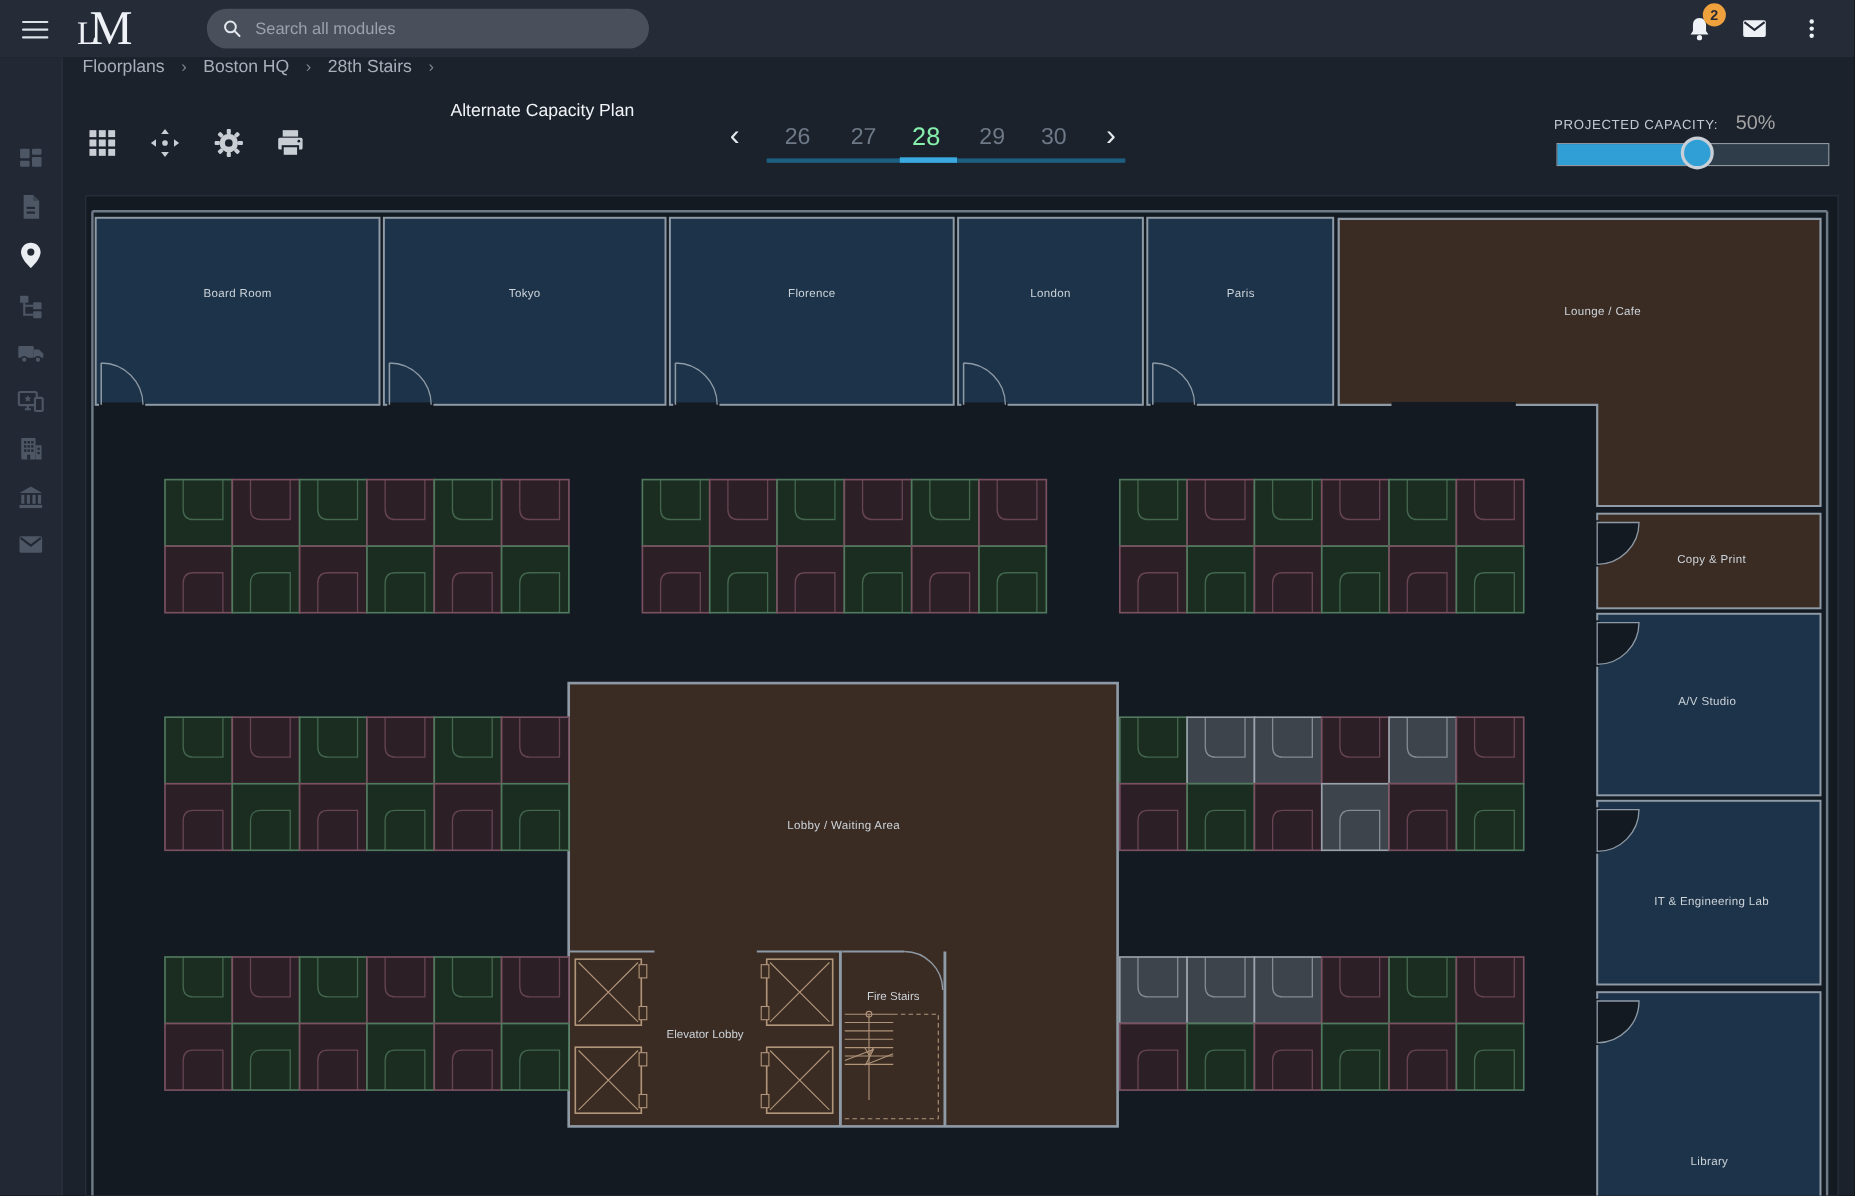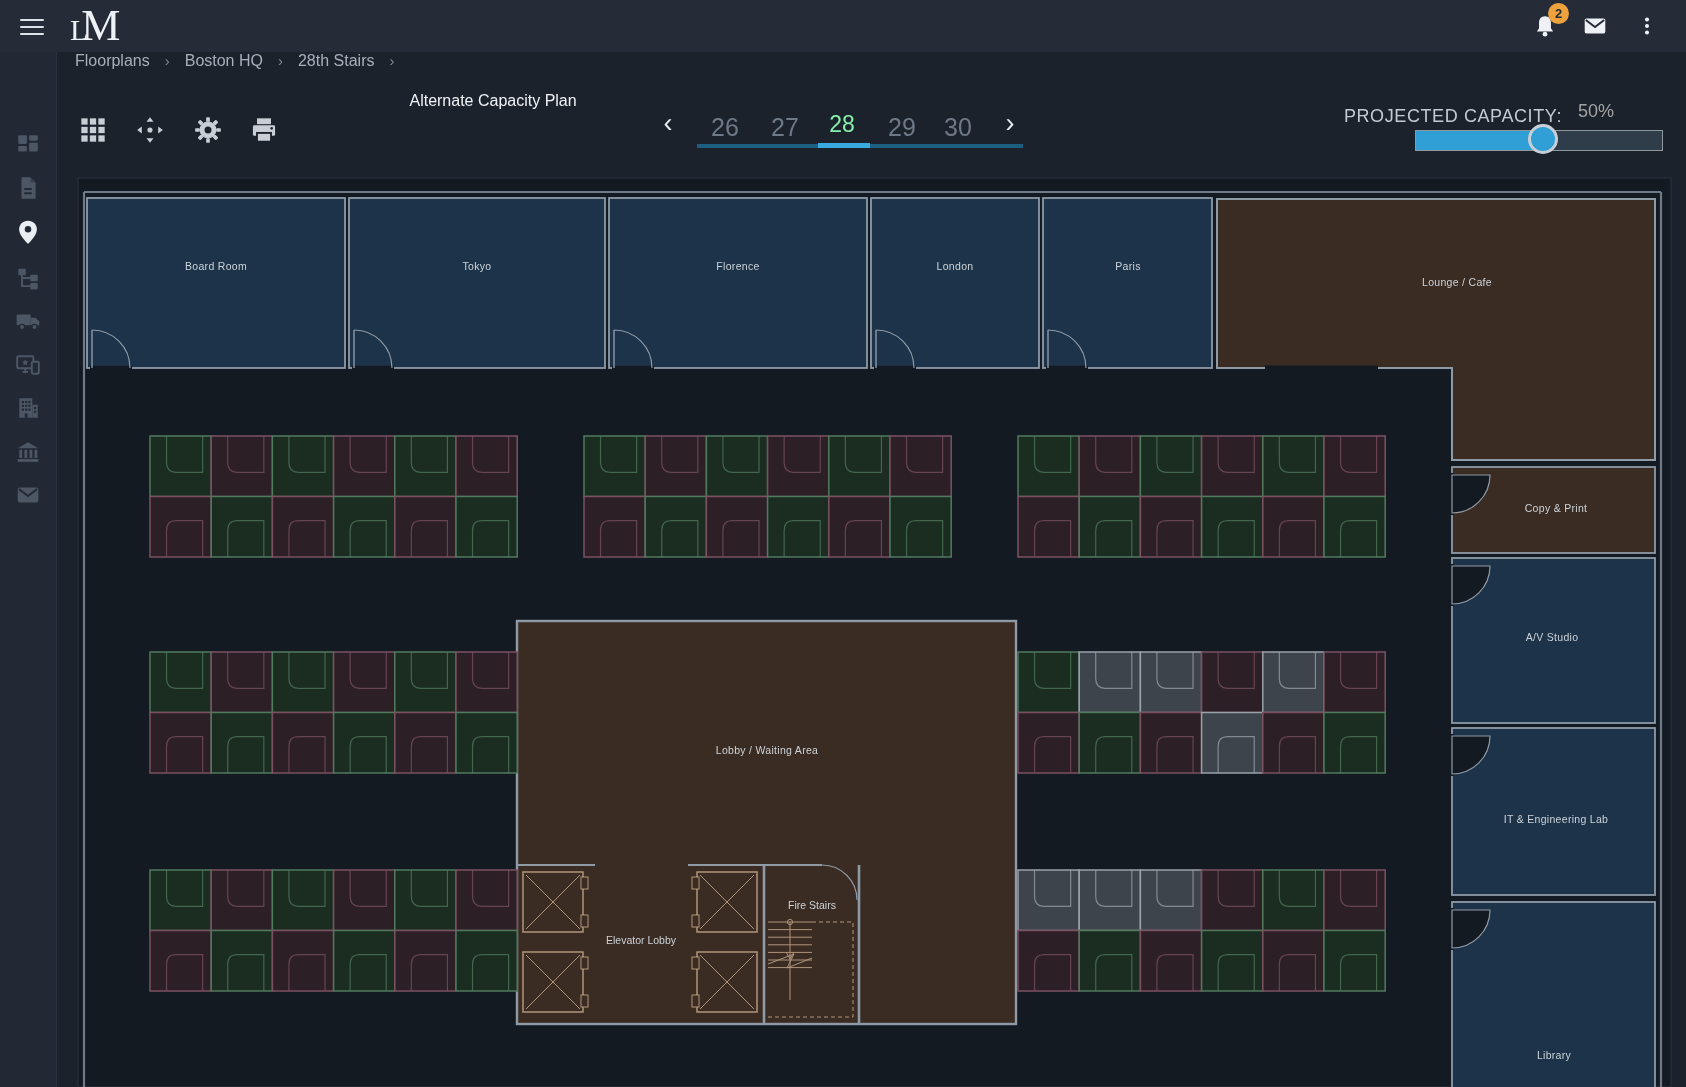--- a/index.html
+++ b/index.html
@@ -30,30 +30,30 @@
   .side-ic{position:absolute;left:15px;width:26px;height:26px;cursor:pointer;}
   
   .breadcrumb{position:absolute;left:75px;top:52px;height:46px;display:flex;align-items:flex-start;
         gap:15px;font-size:16px;z-index:3;}
   .breadcrumb .bc{color:#a7afba;cursor:pointer;}
   .breadcrumb .sep{color:#7e8893;font-size:15px;}
   .breadcrumb .bc.current{color:#f0f3f7;margin-top:40px;}
   
   .toolbtn{position:absolute;top:116px;width:28px;height:28px;cursor:pointer;z-index:3;}
   
-  .floor-num{position:absolute;top:113px;width:44px;text-align:center;font-size:25px;
+  .floor-num{position:absolute;top:113px;width:44px;text-align:center;font-size:21px;
         color:#6e7987;cursor:pointer;z-index:3;}
   .floor-num.active{color:#86efac;font-size:23px;top:111px;}
   .pg-chev{position:absolute;top:110px;color:#e6eaef;font-size:27px;line-height:27px;
         cursor:pointer;z-index:3;width:20px;text-align:center;}
   .pg-track{position:absolute;left:697px;top:144px;width:326px;height:4px;background:#1d5f80;z-index:3;}
   .pg-active{position:absolute;left:818px;top:143px;width:52px;height:5px;background:#3aa9e0;z-index:4;}
   
   .cap-label{position:absolute;left:1326px;top:106px;width:236px;text-align:right;color:#c3cad2;
-        font-size:18px;letter-spacing:.6px;z-index:3;}
+        font-size:12px;letter-spacing:.6px;z-index:3;}
   .cap-value{position:absolute;left:1578px;top:101px;color:#a3a3a3;font-size:18px;z-index:3;}
   .slider{position:absolute;left:1415px;top:130px;width:248px;height:21px;background:#2f3d4a;
         border:1.5px solid #8e969e;box-sizing:border-box;z-index:3;cursor:pointer;}
   .slider-fill{position:absolute;left:0;top:0;height:100%;background:#2f9fd6;}
   .slider-thumb{position:absolute;left:110px;top:-7px;width:30px;height:30px;border-radius:50%;
         background:#2f9fd6;border:3px solid #c9cfd6;box-sizing:border-box;cursor:grab;z-index:4;}
   
   #plan{position:absolute;left:0;top:0;z-index:1;}
   #plan text{font-family:"Liberation Sans","DejaVu Sans",sans-serif;}
 </style>
@@ -326,20 +326,27 @@
   <div class="topbar">
     <div class="hamburger">
       <span></span>
         <span></span>
         <span></span>
     </div>
     <div class="logo">
       <span class="l">L</span>
       <span class="m">M</span>
     </div>
+    <div class="searchpill">
+      <svg width="18" height="18" viewBox="0 0 24 24">
+        <circle cx="10" cy="10" r="6.5" fill="none" stroke="#e4e8ee" stroke-width="2.4"></circle>
+        <line x1="15" y1="15" x2="21" y2="21" stroke="#e4e8ee" stroke-width="2.4" stroke-linecap="round"></line>
+      </svg>
+      <input type="text" placeholder="Search all modules" style="">
+    </div>
     <svg class="tb-ic" style="left:1532px" viewBox="0 0 24 24">
       <path d="M12 3 C8.5 3 6.5 5.6 6.5 9 L6.5 14 L4.5 17 L19.5 17 L17.5 14 L17.5 9 C17.5 5.6 15.5 3 12 3 Z" fill="#eef1f5"></path>
       <circle cx="12" cy="19.6" r="2.2" fill="#eef1f5"></circle>
     </svg>
     <div class="badge">2</div>
     <svg class="tb-ic" style="left:1582px" viewBox="0 0 24 24">
       <rect x="2.5" y="5" width="19" height="14" rx="1.6" fill="#eef1f5"></rect>
       <path d="M3.5 6.5 L12 13 L20.5 6.5" fill="none" stroke="#252b37" stroke-width="1.8"></path>
     </svg>
     <svg class="tb-ic" style="left:1636px;width:22px" viewBox="0 0 24 24">

